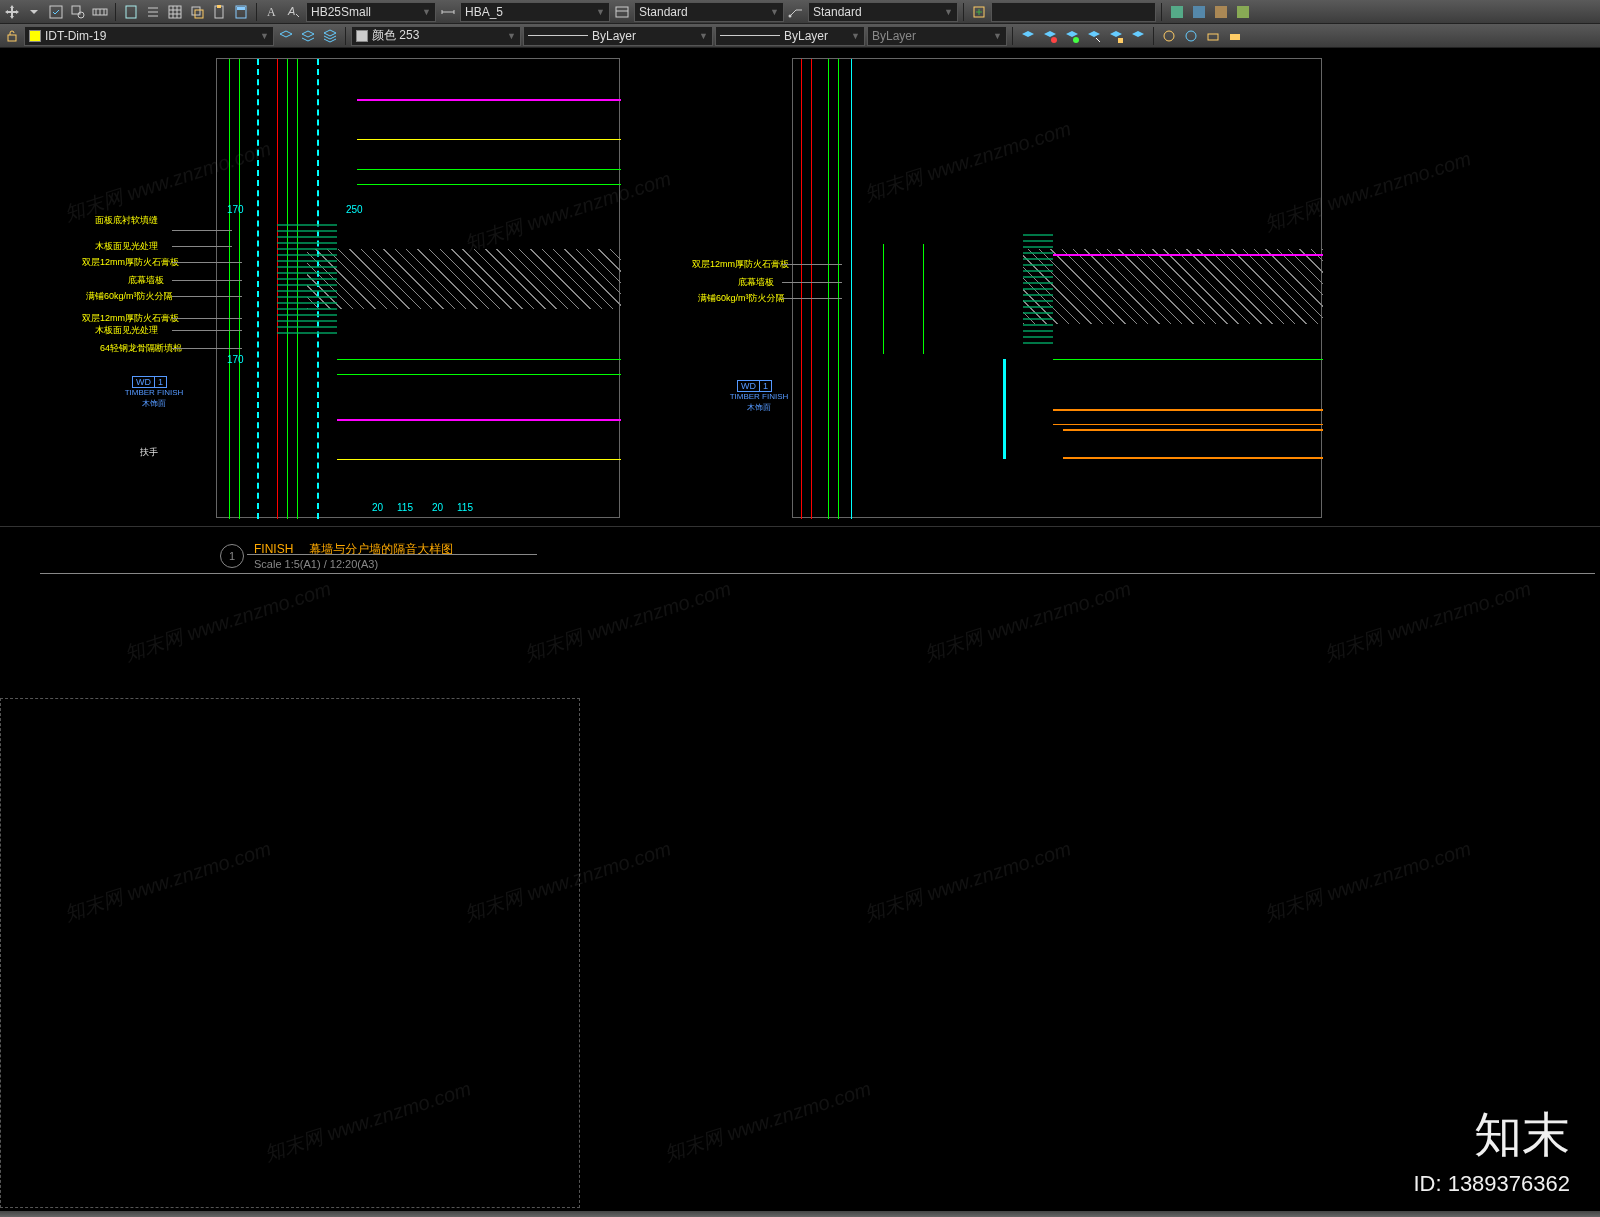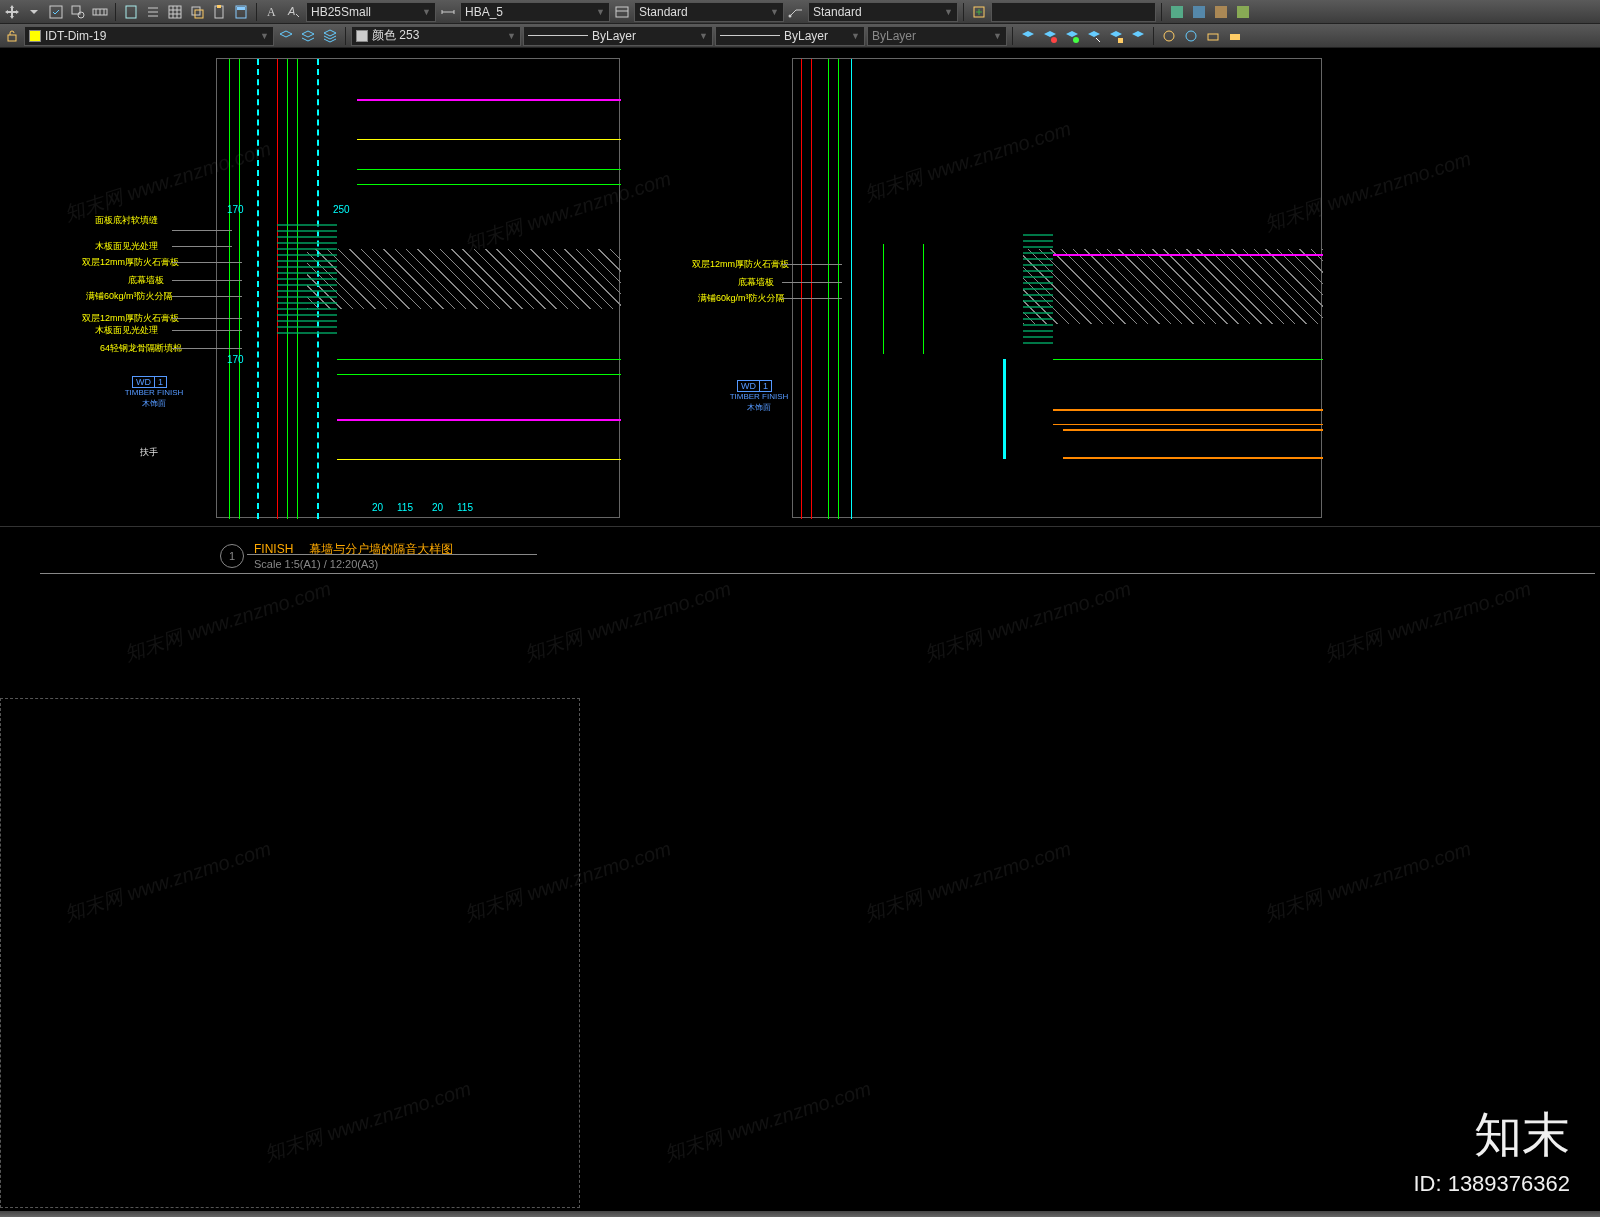--- a/index.html
+++ b/index.html
@@ -384,21 +384,21 @@
     <div class="dl h magenta" style="left:140px;top:40px;width:264px;height:2px"></div>
     <div class="dl h yellow" style="left:140px;top:80px;width:264px"></div>
     <div class="dl h green" style="left:140px;top:110px;width:264px"></div>
     <div class="dl h green" style="left:140px;top:125px;width:264px"></div>
     <div class="dl h green" style="left:120px;top:300px;width:284px"></div>
     <div class="dl h green" style="left:120px;top:315px;width:284px"></div>
     <div class="dl h magenta" style="left:120px;top:360px;width:284px;height:2px"></div>
     <div class="dl h yellow" style="left:120px;top:400px;width:284px"></div>
 
     <div class="dim-text" style="left:10px;top:145px">170</div>
-    <div class="dim-text" style="left:116px;top:145px">250</div>
+    <div class="dim-text" style="left:129px;top:145px">250</div>
     <div class="dim-text" style="left:10px;top:295px">170</div>
     <div class="dim-text" style="left:155px;top:443px">20</div>
     <div class="dim-text" style="left:180px;top:443px">115</div>
     <div class="dim-text" style="left:215px;top:443px">20</div>
     <div class="dim-text" style="left:240px;top:443px">115</div>
   </div>
 
   <div class="viewport-frame" style="left:770px;top:10px;width:530px;height:460px">
     <div class="hatch" style="left:230px;top:190px;width:300px;height:75px"></div>
     <div class="dl v red" style="left:8px;top:0;height:460px"></div>

